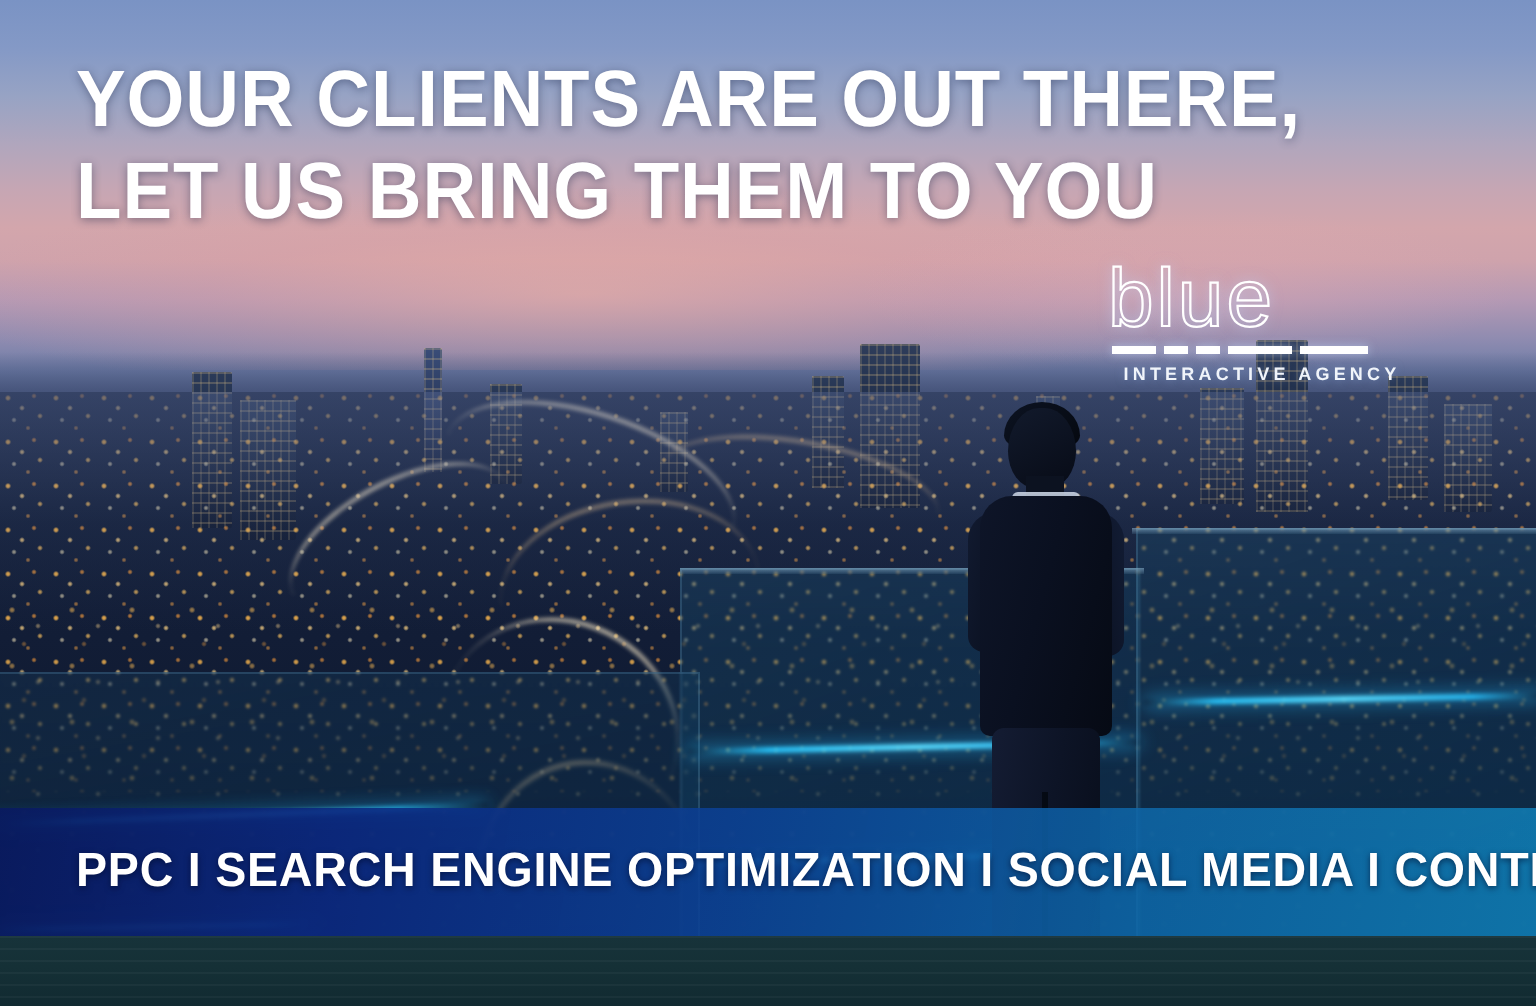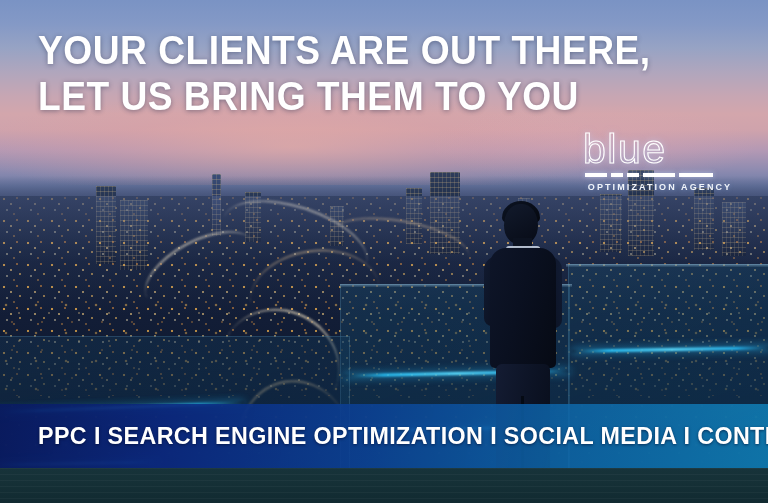--- a/index.html
+++ b/index.html
@@ -213,21 +213,21 @@
     letter-spacing:.5px;
     text-transform:uppercase;
     transform:scaleX(.93);
     transform-origin:left center;
     text-shadow:0 1px 5px rgba(30,40,70,.45);
     white-space:nowrap;
   }
   .headline .hl-line { display:block; }
 
   
-  .logo { position:absolute; left:583px; top:128px; width:152px; height:68px; }
+  .logo { position:absolute; left:554px; top:128px; width:152px; height:68px; }
   .logo-word {
     position:absolute; left:0; top:0; width:152px; height:42px;
     color:#fff;
     font-family:"Liberation Sans", sans-serif;
     font-weight:normal;
     font-size:41px;
     line-height:42px;
     letter-spacing:1.5px;
     text-align:left;
     -webkit-text-stroke:1.1px #ffffff;
@@ -349,20 +349,20 @@
 
   <div class="logo">
     <div class="logo-word">blue</div>
     <div class="logo-bars">
       <i style="left:0px;   width:22px;"></i>
       <i style="left:26px;  width:12px;"></i>
       <i style="left:42px;  width:12px;"></i>
       <i style="left:58px;  width:32px;"></i>
       <i style="left:94px;  width:34px;"></i>
     </div>
-    <div class="logo-sub">OPTIMIZATION AGENCY</div>
+    <div class="logo-sub">INTERACTIVE AGENCY</div>
   </div>
 
   <div class="svc-banner">
     <div class="svc-text">PPC I SEARCH ENGINE OPTIMIZATION I SOCIAL MEDIA I CONTENT MARKETING</div>
   </div>
 
 </div>
 
 </body></html>

